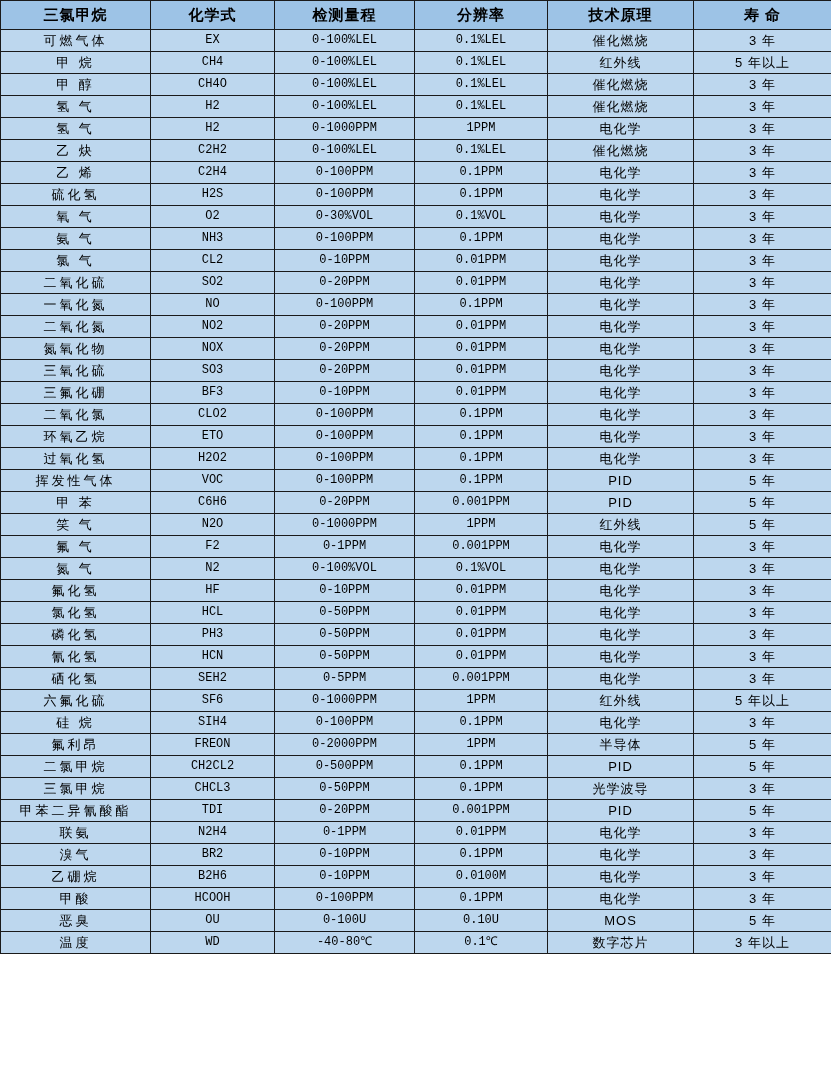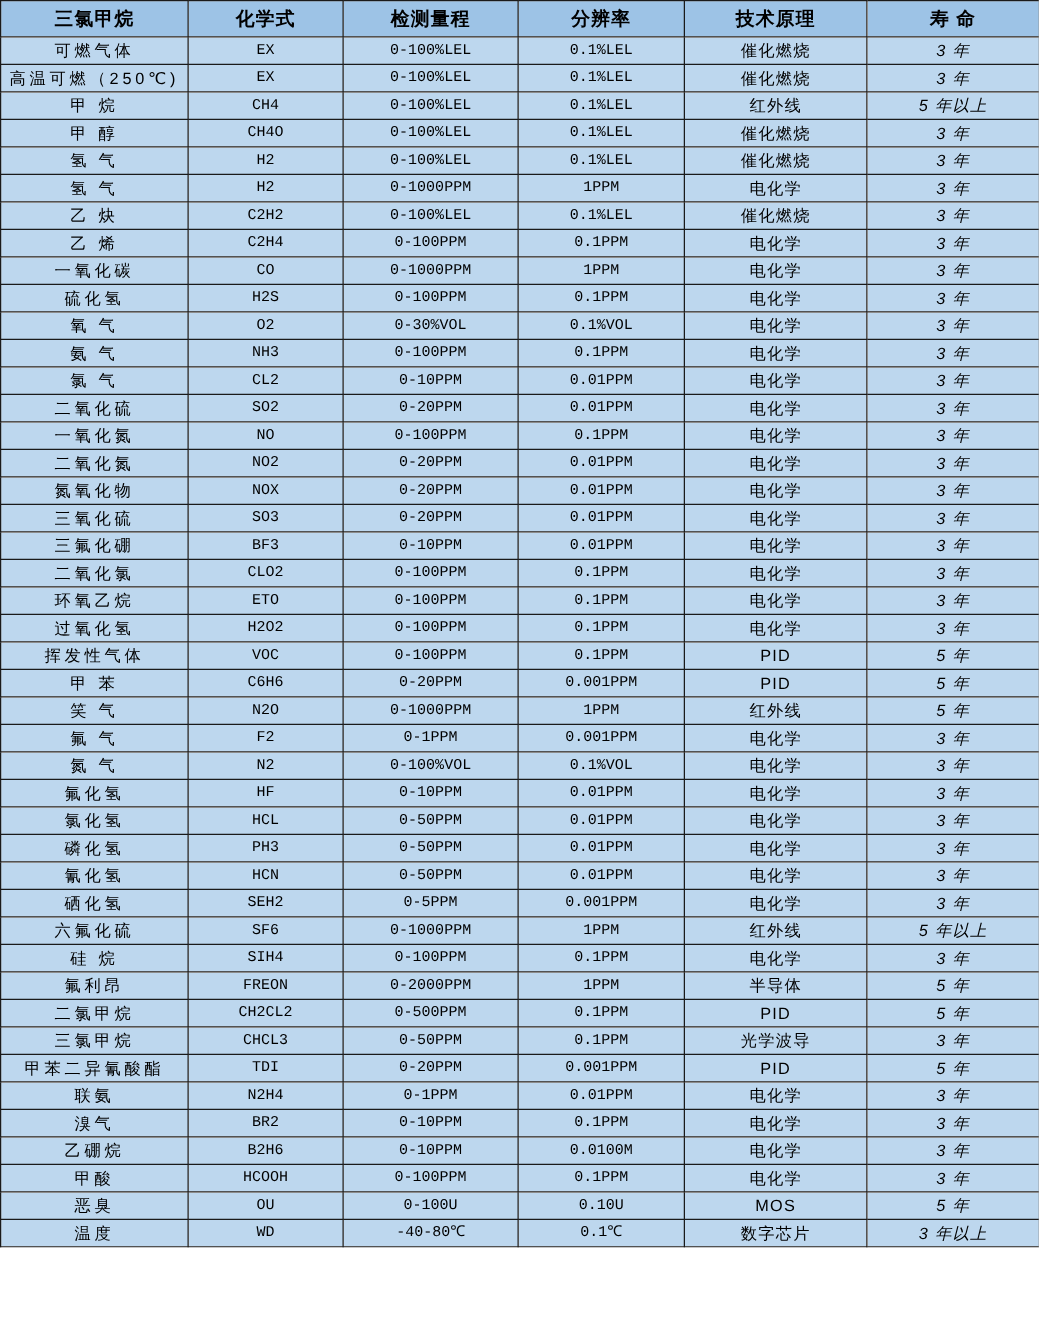--- a/index.html
+++ b/index.html
@@ -55,21 +55,20 @@
   #gas-table tbody td.resolution {
     font-family: "Liberation Mono", "DejaVu Sans Mono", monospace;
     font-size: 12px;
     letter-spacing: 0;
   }
   #gas-table tbody td.principle {
     letter-spacing: 1px;
   }
   #gas-table tbody td.life {
     letter-spacing: 1px;
-    font-style: italic;
   }
 </style>
 </head>
 <body>
 
 <table id="gas-table">
   <colgroup>
     <col class="c0">
       <col class="c1">
       <col class="c2">
@@ -90,28 +89,20 @@
   <tbody id="table-body">
       <tr>
         <td class="name">可燃气体</td>
         <td class="formula">EX</td>
         <td class="range">0-100%LEL</td>
         <td class="resolution">0.1%LEL</td>
         <td class="principle">催化燃烧</td>
         <td class="life">3 年</td>
       </tr>
       <tr>
-        <td class="name">高温可燃（250℃)</td>
-        <td class="formula">EX</td>
-        <td class="range">0-100%LEL</td>
-        <td class="resolution">0.1%LEL</td>
-        <td class="principle">催化燃烧</td>
-        <td class="life">3 年</td>
-      </tr>
-      <tr>
         <td class="name">甲 烷</td>
         <td class="formula">CH4</td>
         <td class="range">0-100%LEL</td>
         <td class="resolution">0.1%LEL</td>
         <td class="principle">红外线</td>
         <td class="life">5 年以上</td>
       </tr>
       <tr>
         <td class="name">甲 醇</td>
         <td class="formula">CH4O</td>
@@ -146,28 +137,20 @@
       </tr>
       <tr>
         <td class="name">乙 烯</td>
         <td class="formula">C2H4</td>
         <td class="range">0-100PPM</td>
         <td class="resolution">0.1PPM</td>
         <td class="principle">电化学</td>
         <td class="life">3 年</td>
       </tr>
       <tr>
-        <td class="name">一氧化碳</td>
-        <td class="formula">CO</td>
-        <td class="range">0-1000PPM</td>
-        <td class="resolution">1PPM</td>
-        <td class="principle">电化学</td>
-        <td class="life">3 年</td>
-      </tr>
-      <tr>
         <td class="name">硫化氢</td>
         <td class="formula">H2S</td>
         <td class="range">0-100PPM</td>
         <td class="resolution">0.1PPM</td>
         <td class="principle">电化学</td>
         <td class="life">3 年</td>
       </tr>
       <tr>
         <td class="name">氧 气</td>
         <td class="formula">O2</td>

